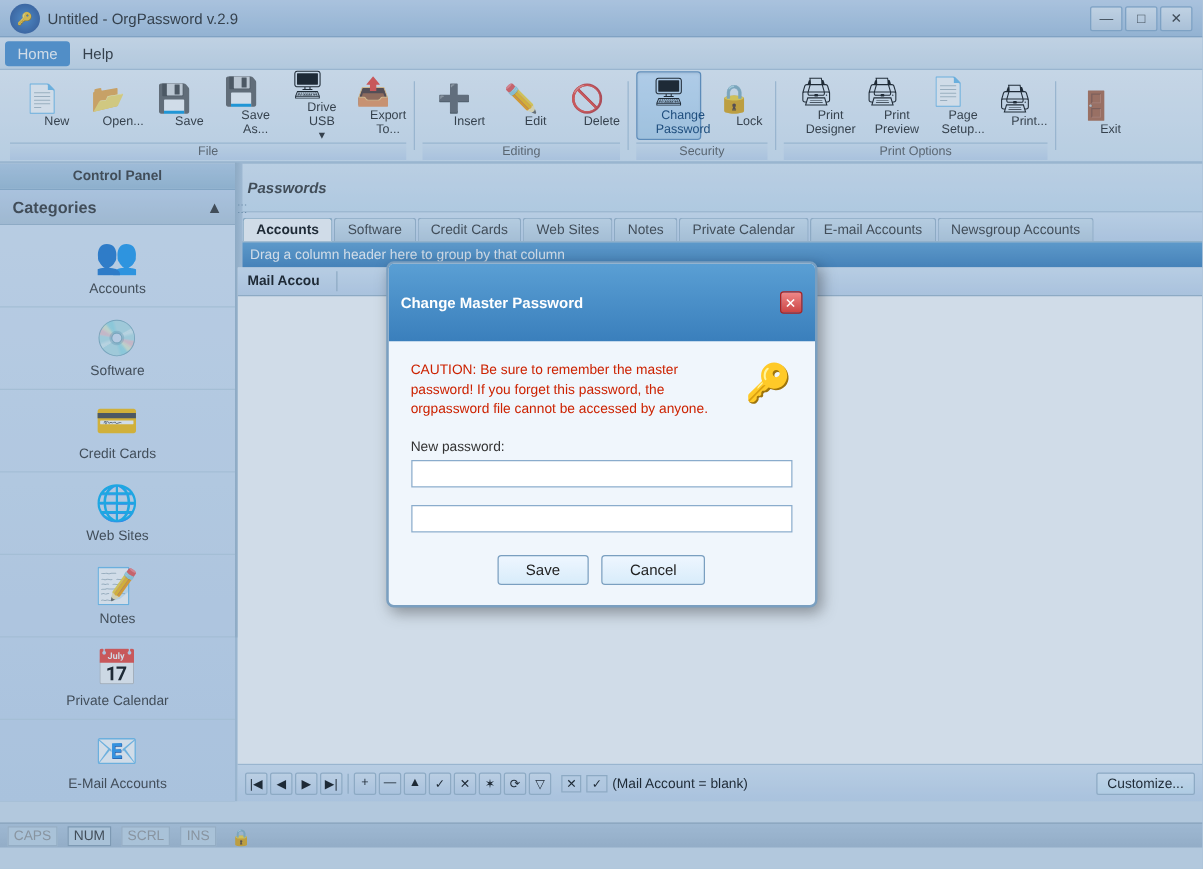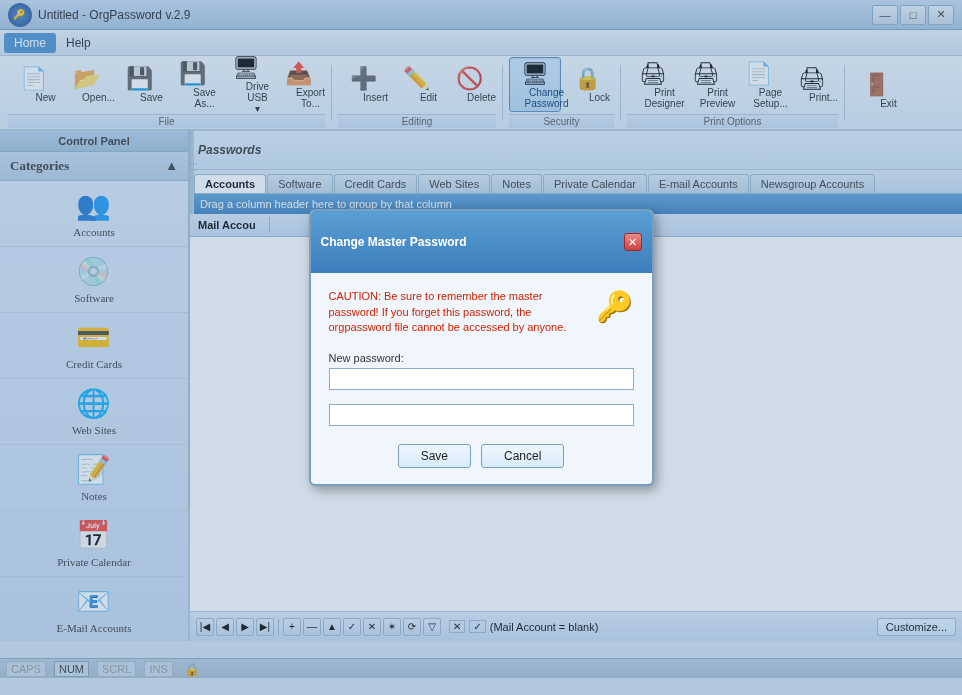--- a/index.html
+++ b/index.html
@@ -90,21 +90,21 @@
     }
     .cp-header {
       background: linear-gradient(to bottom, #b8d0e8, #a0c0d8);
       padding: 4px 8px;
       font-size: 11px;
       font-weight: bold;
       color: #333;
       border-bottom: 1px solid #90b0cc;
       text-align: center;
     }
-    .cp-scroll-area { flex: 1; overflow-y: auto; font-family: Liberation Serif, serif; }
+    .cp-scroll-area { flex: 1; overflow-y: auto; }
     .cp-categories-header {
       display: flex;
       align-items: center;
       justify-content: space-between;
       padding: 6px 10px;
       background: linear-gradient(to bottom, #c8daf0, #b8ccde);
       border-bottom: 1px solid #a0b8cc;
       font-size: 13px;
       font-weight: bold;
       color: #333;

